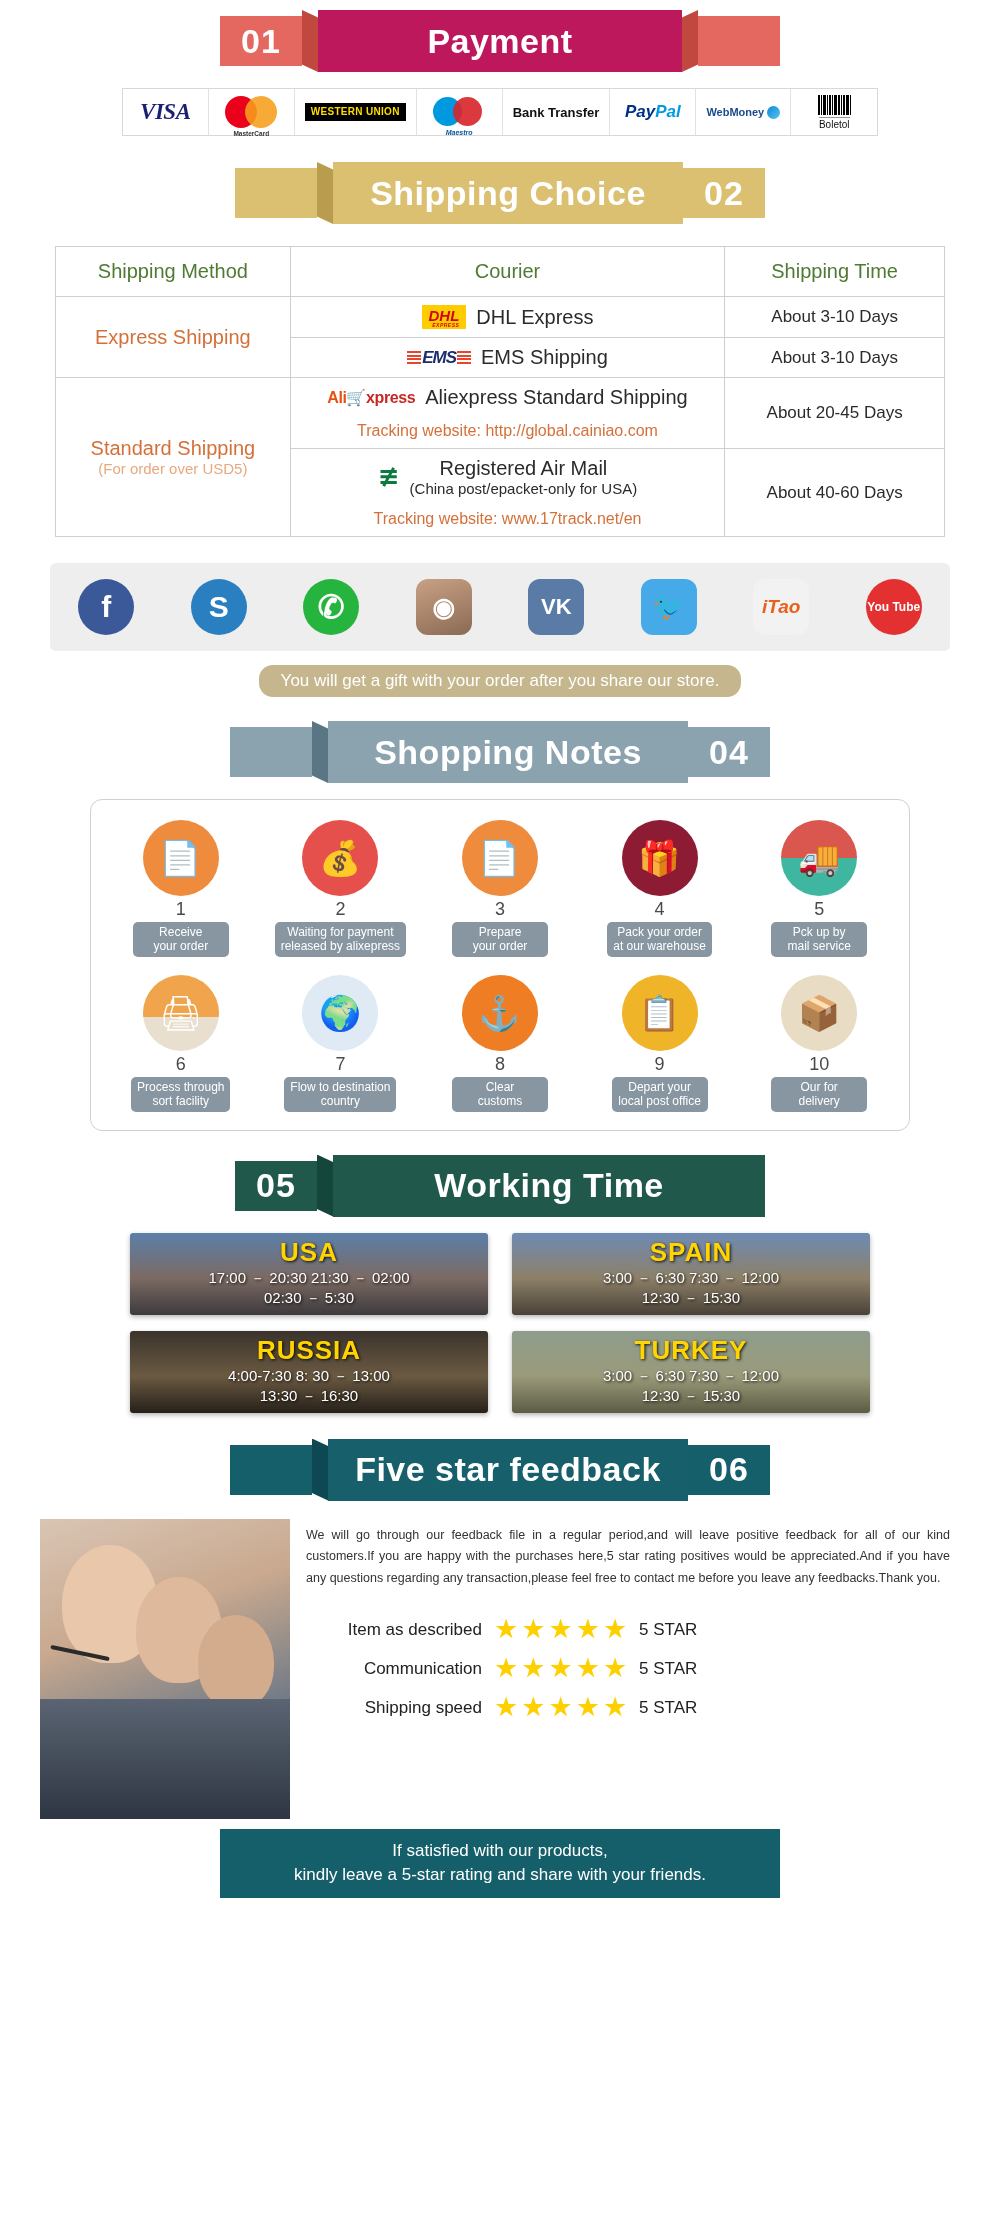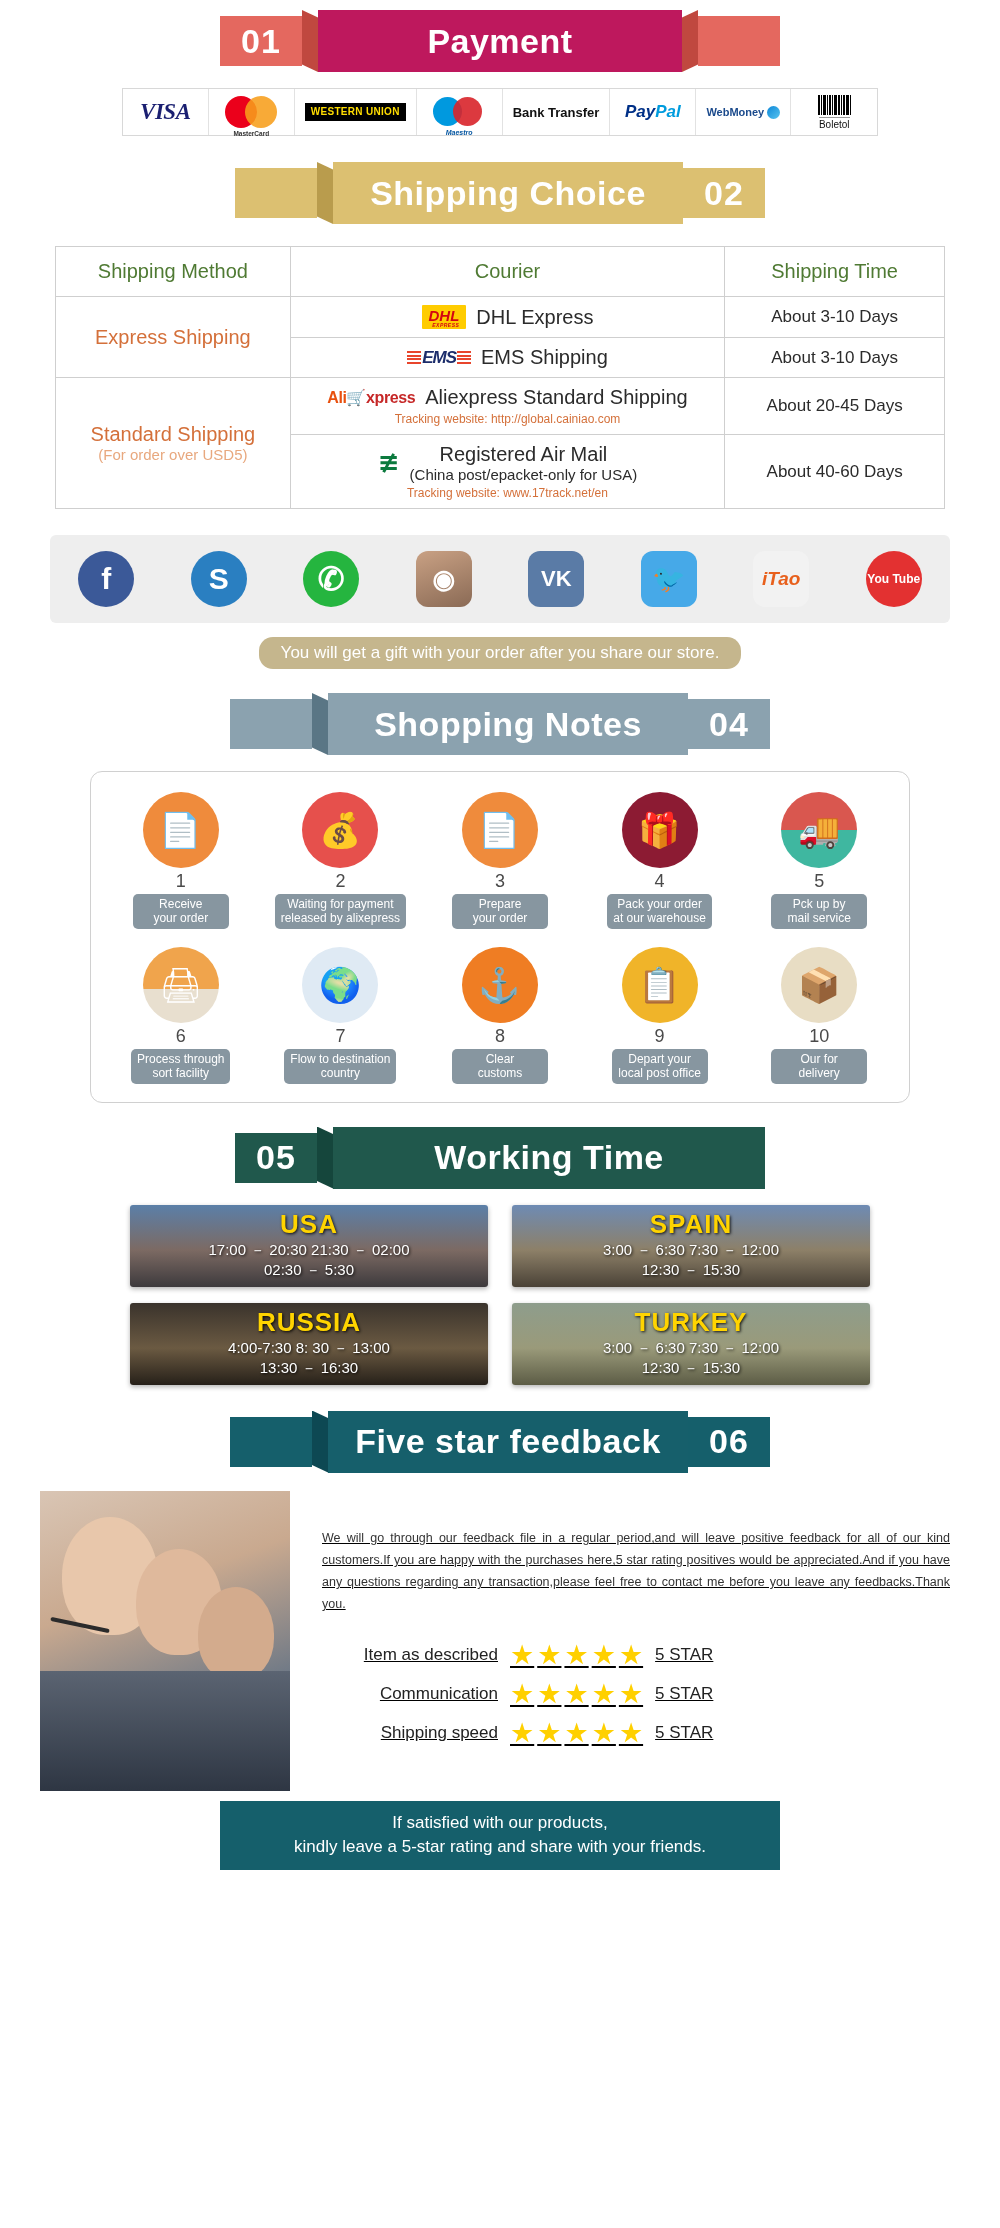--- a/index.html
+++ b/index.html
@@ -162,21 +162,21 @@
   }
   table.ship th { font-weight: normal; font-size: 20px; color: #4f7a33; padding: 13px 6px; }
   .col-method { width: 235px; }
   .col-courier { width: 435px; }
   .col-time { width: 220px; }
   .method-name { font-size: 20px; color: #d4703a; }
   .method-sub { font-size: 15px; color: #e8a87e; }
   .courier-line { display:flex; align-items:center; justify-content:center; gap:10px; }
   .courier-text { font-size: 20px; color: #2b2b2b; }
   .courier-text small { font-size: 15px; display:block; }
-  .tracking { font-size: 12px; color: #d4703a; margin-top: 3px; }
+  .tracking { font-size: 16px; color: #d4703a; margin-top: 13px; }
   .time-text { font-size: 17px; color: #2b2b2b; }
 
   .dhl { background:#fc0; color:#d40511; font-weight:bold; font-style:italic; font-size:15px; padding:3px 7px 1px; line-height:1; border-radius:1px; position:relative;}
   .dhl small { display:block; font-size:5px; text-align:right; letter-spacing:.5px;}
   .ems { display:flex; align-items:center; gap:1px;}
   .ems .ebars { display:flex; flex-direction:column; gap:1.5px;}
   .ems .ebars i { display:block; width:14px; height:2px; background:#e8452c;}
   .ems .etext { font-weight:bold; font-style:italic; font-size:17px; color:#1c2d6b; letter-spacing:-1px;}
   .alix { font-weight:bold; font-size:16px; letter-spacing:-.4px;}
   .alix .a1 { color:#e8500e; }
@@ -242,21 +242,21 @@
     overflow:hidden;
   }
   .wt-card .wt-name { font-size: 26px; font-weight: bold; color:#ffd400; text-shadow: 1px 1px 3px rgba(0,0,0,.9); letter-spacing:1px; line-height:1;}
   .wt-card .wt-times { font-size: 15px; color:#fff; text-shadow: 1px 1px 3px rgba(0,0,0,.95); text-align:center; line-height:1.35; margin-top:3px;}
   .wt-usa { background: linear-gradient(180deg,#5b7fa8 0%,#7c6a63 55%,#3d3a3d 100%); align-items: center; }
   .wt-spain { background: linear-gradient(180deg,#6e8bb4 0%,#8d8068 55%,#4a4237 100%); }
   .wt-russia { background: linear-gradient(180deg,#3a332c 0%,#6b5a42 55%,#262019 100%); }
   .wt-turkey { background: linear-gradient(180deg,#8e9d8c 0%,#9a9a7a 55%,#5c5c45 100%); }
 
   
-  .fb-wrap { margin: 18px auto 0; width: 920px; display:flex; gap: 16px; align-items: center; text-decoration: underline; }
+  .fb-wrap { margin: 18px auto 0; width: 920px; display:flex; gap: 0; align-items: flex-start; }
   .fb-photo {
     width: 250px;
     min-height: 300px;
     background: linear-gradient(160deg,#d9c5b4 0%,#c9a98f 35%,#6f7986 70%,#3c4450 100%);
     position: relative;
     flex-shrink: 0;
   }
   .fb-photo .head { position:absolute; border-radius: 50% 50% 45% 45%; background: #e8c7ab; }
   .fb-photo .h1 { width: 96px; height: 118px; left: 22px; top: 26px; }
   .fb-photo .h2 { width: 86px; height: 106px; left: 96px; top: 58px; background:#dfb99c; }

